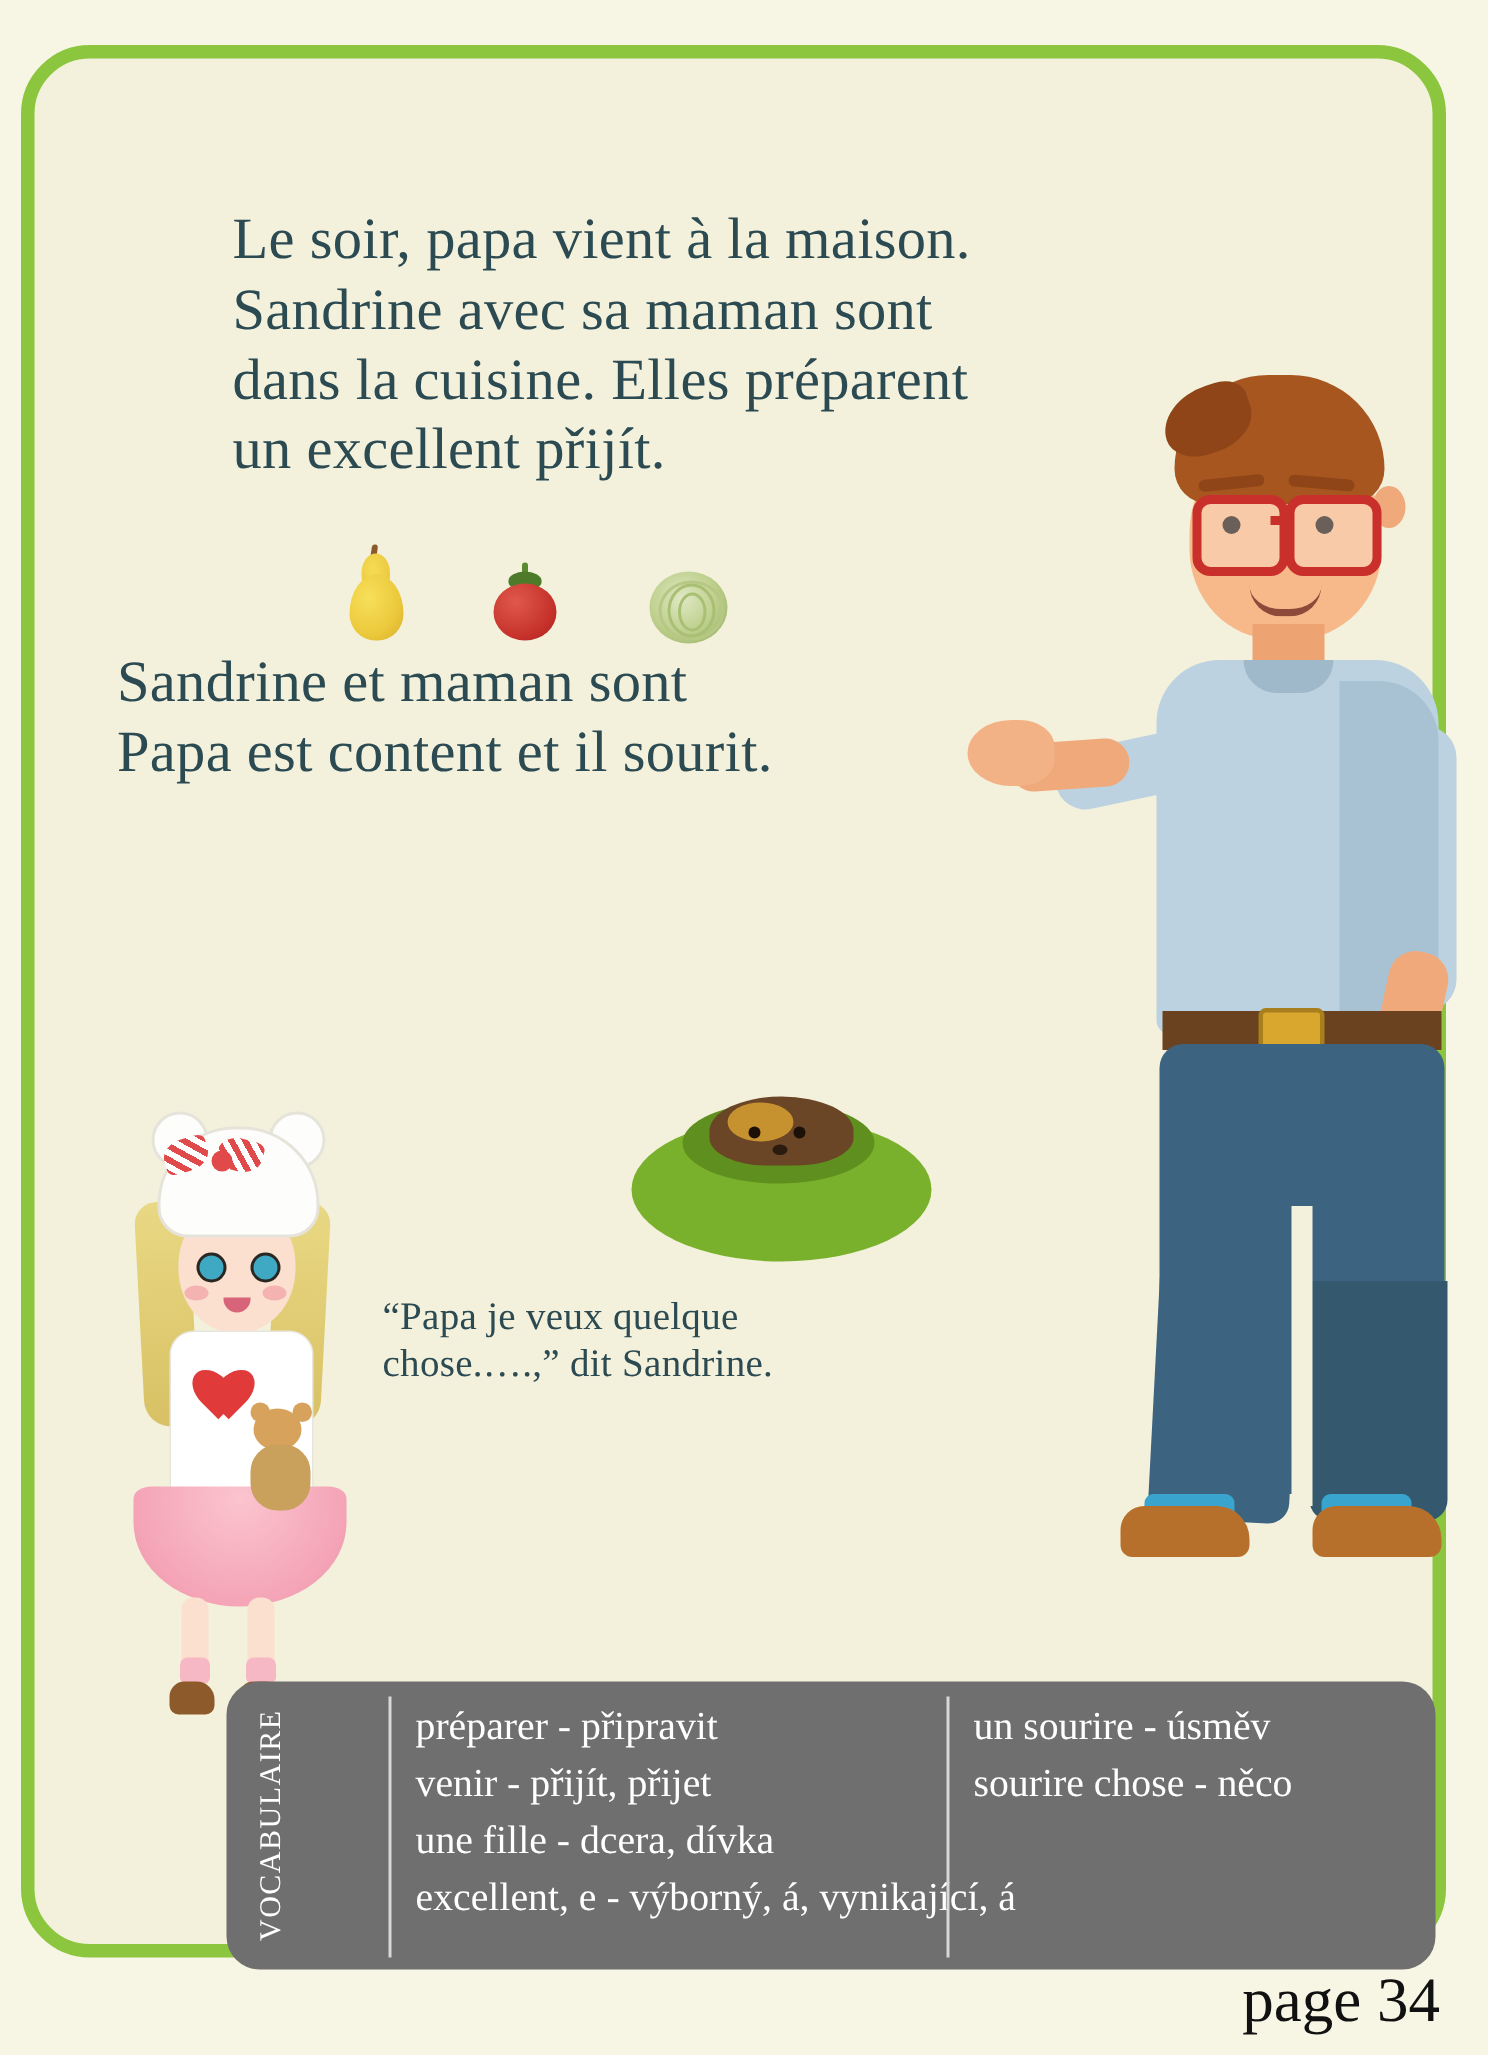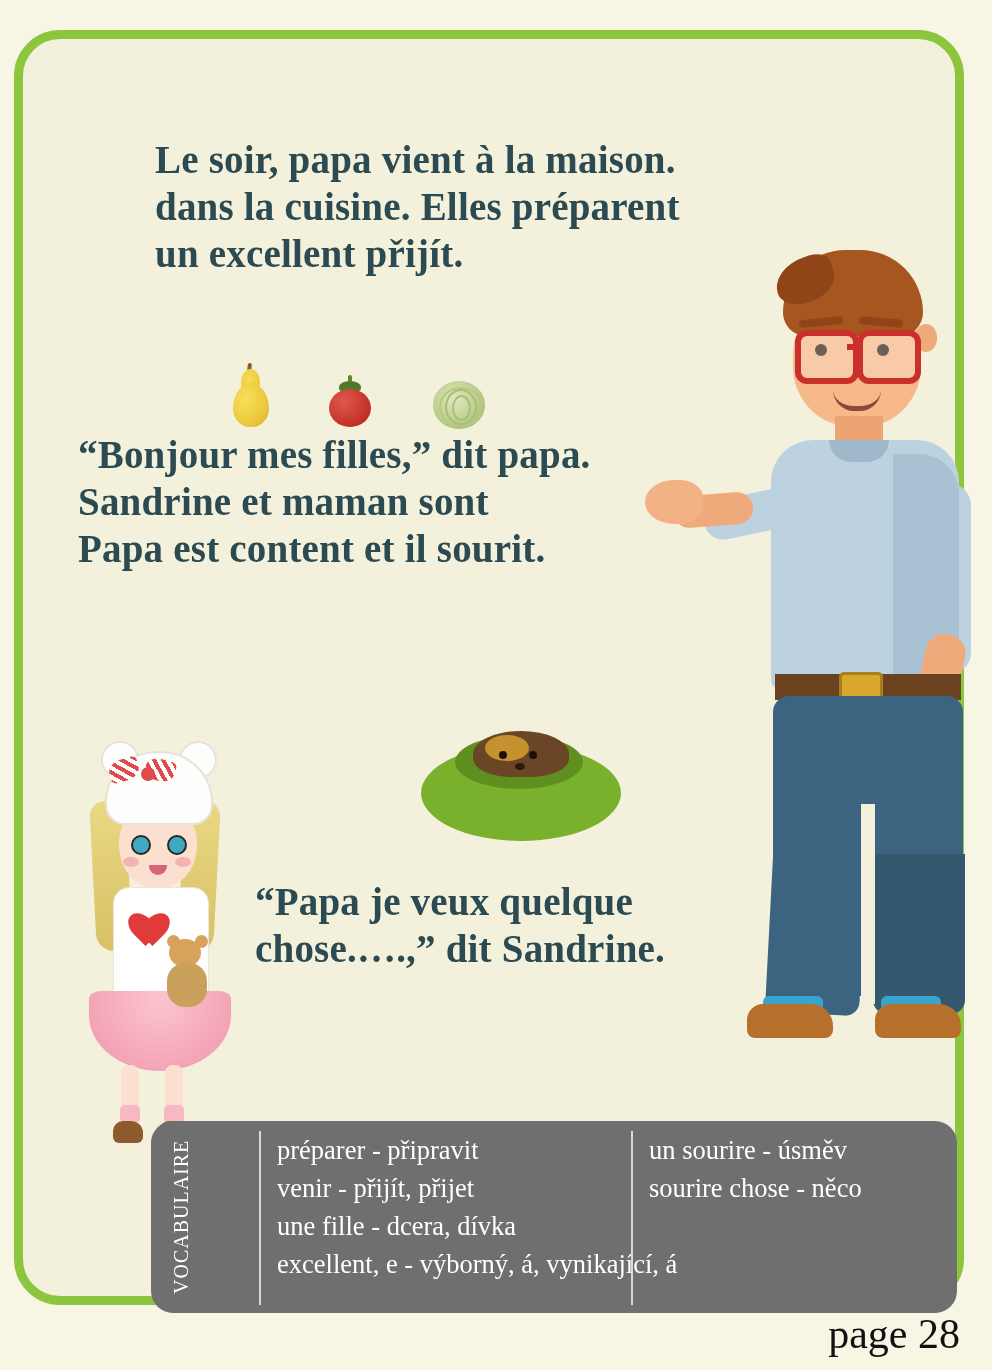--- a/index.html
+++ b/index.html
@@ -41,25 +41,25 @@
     font-size: 39px;
   }
   #para-2 {
     left: 55px;
     top: 393px;
     width: 660px;
     font-size: 39px;
   }
   #para-3 {
     left: 232px;
-    top: 840px;
+    top: 823px;
     width: 520px;
-    font-size: 39px;
-  }
-  .para .line { display: block; white-space: nowrap; font-weight: bold; }
+    font-size: 26px;
+  }
+  .para .line { display: block; white-space: nowrap; }
 
   
   .food-row {
     position: absolute;
     left: 196px;
     top: 324px;
     width: 280px;
     height: 66px;
   }
   .food { position: absolute; }
@@ -425,20 +425,21 @@
     color: #111111;
   }
 </style>
 </head>
 <body>
 
 <div class="page-frame">
 
   <div class="para" id="para-1">
     <span class="line">Le soir, papa vient à la maison.</span>
+    <span class="line">Sandrine avec sa maman sont</span>
     <span class="line">dans la cuisine. Elles préparent</span>
     <span class="line">un excellent přijít.</span>
   </div>
 
   <div class="food-row">
     <div class="food">
       <div class="pear-stem"></div>
       <div class="pear-neck"></div>
       <div class="pear-body"></div>
     </div>
@@ -449,21 +450,20 @@
     </div>
     <div class="food">
       <div class="cab-body"></div>
       <div class="cab-v3"></div>
       <div class="cab-v1"></div>
       <div class="cab-v2"></div>
     </div>
   </div>
 
   <div class="para" id="para-2">
-    <span class="line">“Bonjour mes filles,” dit papa.</span>
     <span class="line">Sandrine et maman sont</span>
     <span class="line">Papa est content et il sourit.</span>
   </div>
 
   <div class="papa">
     <div class="p-arm-r"></div>
     <div class="p-shirt"></div>
     <div class="p-shirt-shade"></div>
     <div class="p-arm-l"></div>
     <div class="p-forearm-l"></div>
@@ -552,13 +552,13 @@
       </div>
       <div class="vocab-col right">
         <span class="vline">un sourire - úsměv</span>
         <span class="vline">sourire chose - něco</span>
       </div>
     </div>
   </div>
 
 </div>
 
-<div class="page-number">page 28</div>
+<div class="page-number">page 34</div>
 
 </body></html>

